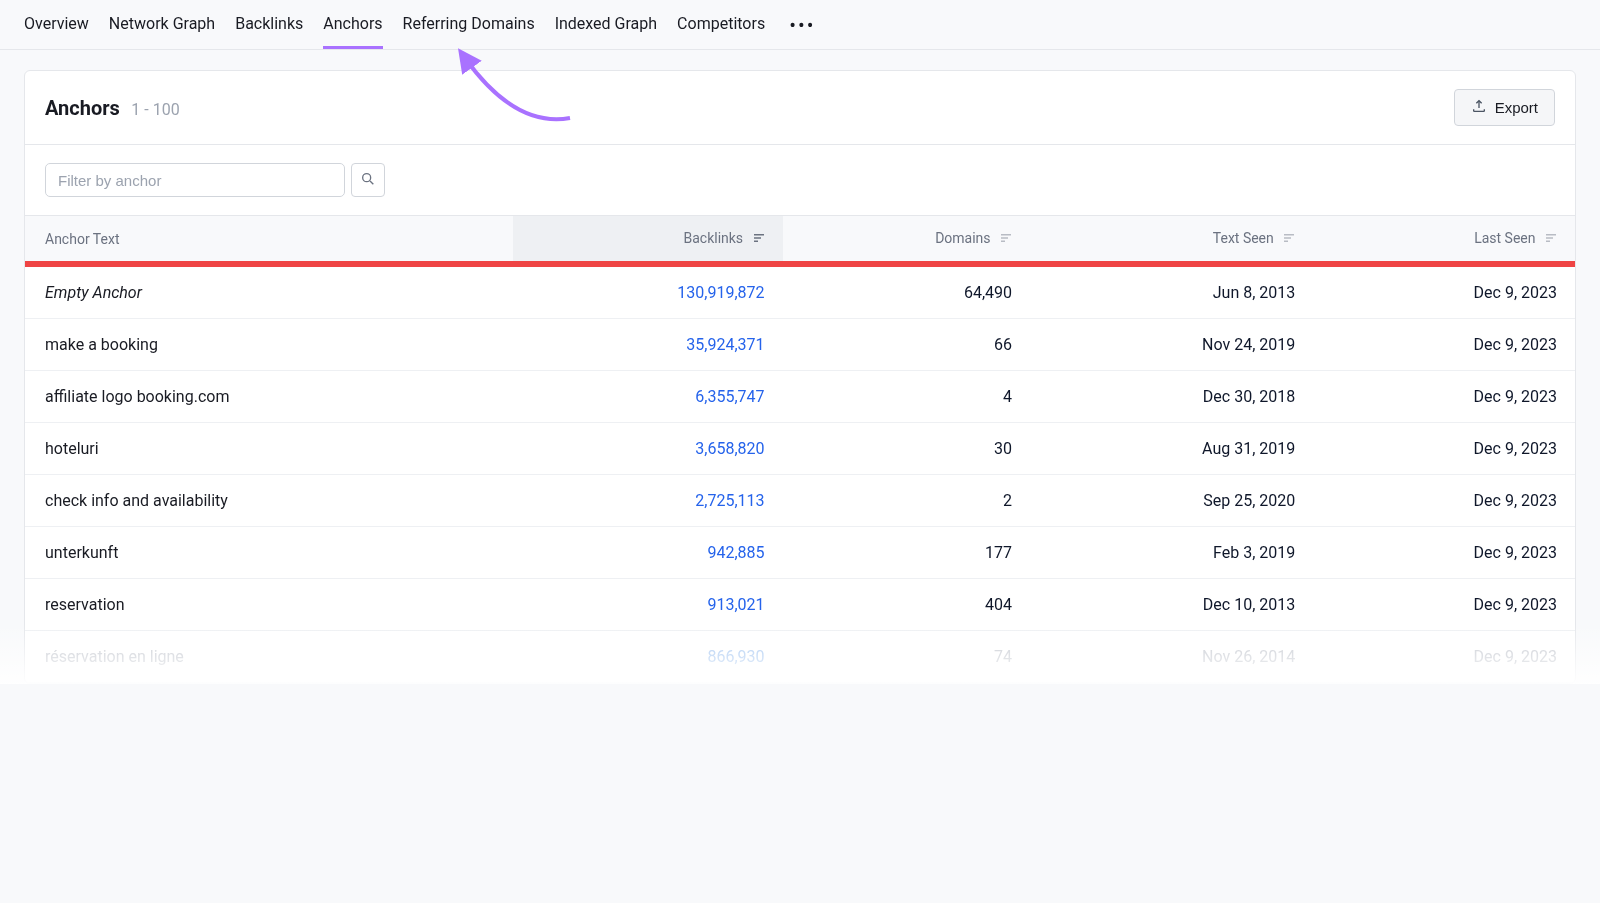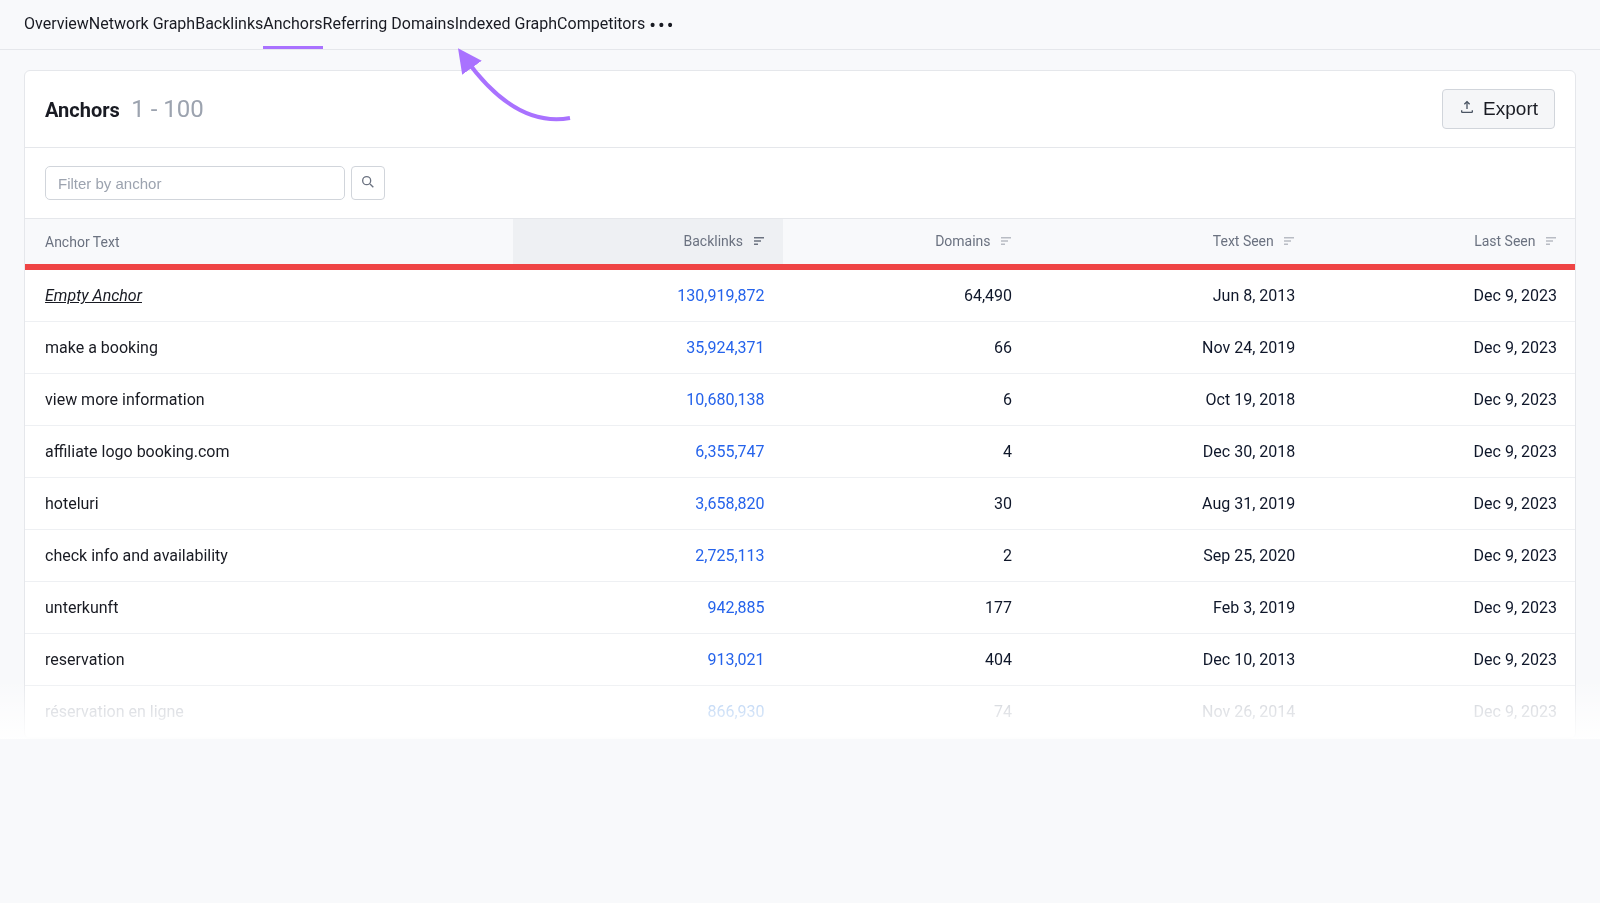--- a/index.html
+++ b/index.html
@@ -6,20 +6,21 @@
   body {
     font-family: -apple-system, BlinkMacSystemFont, "Segoe UI", Roboto, Helvetica, Arial, sans-serif;
     background: #f8f9fb;
     color: #191b23;
     font-size: 14px;
   }
   .tabs {
     display: flex;
     align-items: center;
     padding: 12px 24px;
+    gap: 20px;
     background: #f8f9fb;
     border-bottom: 1px solid #e5e7eb;
     height: 50px;
   }
   .tab {
     padding: 14px 0 13px 0;
     font-size: 16px;
     color: #191b23;
     cursor: pointer;
     border-bottom: 3px solid transparent;
@@ -50,34 +51,34 @@
     justify-content: space-between;
     padding: 18px 20px;
     border-bottom: 1px solid #e5e7eb;
   }
   .panel-title {
     font-size: 20px;
     font-weight: 700;
     color: #191b23;
   }
   .panel-range {
-    font-size: 24px;
+    font-size: 16px;
     font-weight: 400;
     color: #9ca3af;
     margin-left: 8px;
   }
   .export-btn {
     display: inline-flex;
     align-items: center;
     gap: 8px;
     padding: 8px 16px;
     background: #f5f6f8;
     border: 1px solid #d1d5db;
     border-radius: 4px;
-    font-size: 19px;
+    font-size: 15px;
     color: #191b23;
     cursor: pointer;
   }
   .export-btn svg { width: 16px; height: 16px; }
   .filter-row {
     padding: 18px 20px;
   }
   .filter-wrap {
     display: inline-flex;
     align-items: stretch;
@@ -142,21 +143,20 @@
     white-space: nowrap;
     color: #0f172a;
   }
   tbody td:first-child {
     text-align: left;
     padding-left: 20px;
     color: #191b23;
   }
   tbody tr.empty-anchor td:first-child {
     font-style: italic;
-    text-decoration: underline;
   }
   td.backlinks { color: #2563eb; }
   tbody tr.faded td { color: #c0c4cc; }
   tbody tr.faded td.backlinks { color: #9ec2f0; }
   .fade-bottom {
     position: absolute;
     left: 0; right: 0; bottom: 0;
     height: 60px;
     background: linear-gradient(to bottom, rgba(255,255,255,0), rgba(255,255,255,0.95));
     pointer-events: none;
@@ -287,27 +287,20 @@
             <td>Dec 9, 2023</td>
           </tr>
           <tr>
             <td>make a booking</td>
             <td class="backlinks">35,924,371</td>
             <td>66</td>
             <td>Nov 24, 2019</td>
             <td>Dec 9, 2023</td>
           </tr>
           <tr>
-            <td>view more information</td>
-            <td class="backlinks">10,680,138</td>
-            <td>6</td>
-            <td>Oct 19, 2018</td>
-            <td>Dec 9, 2023</td>
-          </tr>
-          <tr>
             <td>affiliate logo booking.com</td>
             <td class="backlinks">6,355,747</td>
             <td>4</td>
             <td>Dec 30, 2018</td>
             <td>Dec 9, 2023</td>
           </tr>
           <tr>
             <td>hoteluri</td>
             <td class="backlinks">3,658,820</td>
             <td>30</td>

